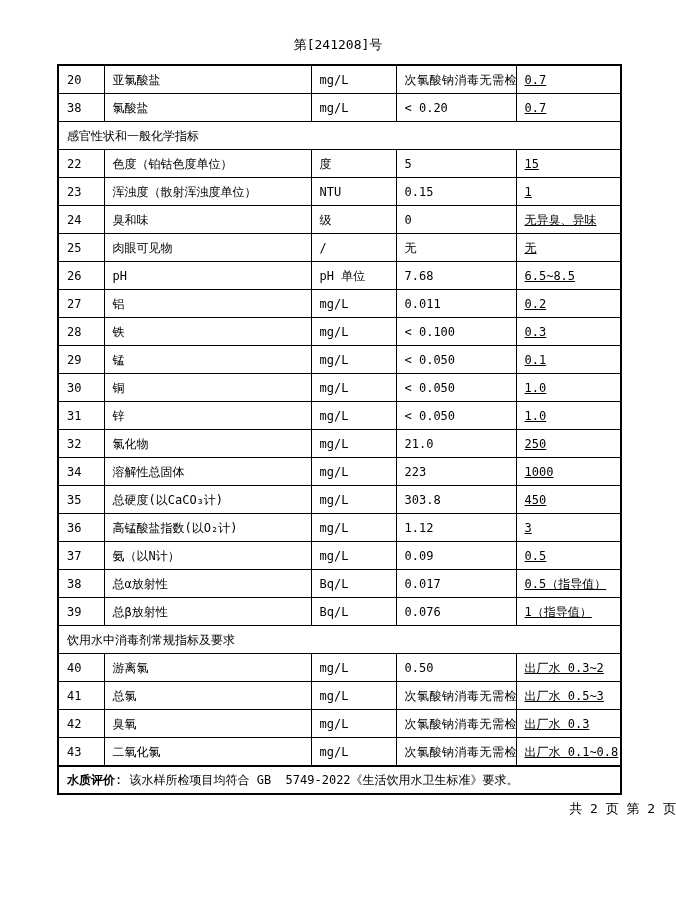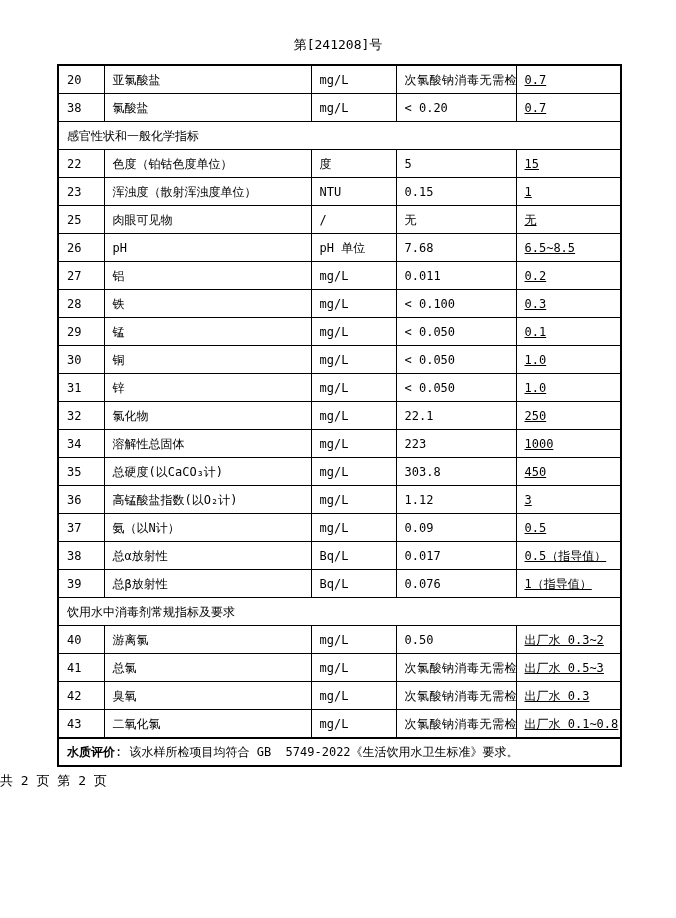--- a/index.html
+++ b/index.html
@@ -46,21 +46,21 @@
     letter-spacing: 0.5px;
     padding-left: 7px;
   }
   tr.eval-row td {
     border-top: 2px solid #000;
     height: 26px;
   }
   .eval-label { font-weight: bold; }
   .eval-text  { white-space: pre; }
   .page-footer {
-    text-align: left;
+    text-align: right;
     font-size: 13px;
     margin-top: 5px;
   }
 </style>
 </head>
 <body>
 
 <div class="doc-number">第[241208]号</div>
 
 <table class="report">
@@ -97,20 +97,27 @@
         <td class="limit-cell">15</td>
       </tr>
       <tr>
         <td>23</td>
         <td class="item-name-cell">浑浊度（散射浑浊度单位）</td>
         <td>NTU</td>
         <td>0.15</td>
         <td class="limit-cell">1</td>
       </tr>
       <tr>
+        <td>24</td>
+        <td class="item-name-cell">臭和味</td>
+        <td>级</td>
+        <td>0</td>
+        <td class="limit-cell">无异臭、异味</td>
+      </tr>
+      <tr>
         <td>25</td>
         <td class="item-name-cell">肉眼可见物</td>
         <td>/</td>
         <td>无</td>
         <td class="limit-cell">无</td>
       </tr>
       <tr>
         <td>26</td>
         <td class="item-name-cell">pH</td>
         <td>pH 单位</td>
@@ -149,21 +156,21 @@
         <td>31</td>
         <td class="item-name-cell">锌</td>
         <td>mg/L</td>
         <td>&lt; 0.050</td>
         <td class="limit-cell">1.0</td>
       </tr>
       <tr>
         <td>32</td>
         <td class="item-name-cell">氯化物</td>
         <td>mg/L</td>
-        <td>22.1</td>
+        <td>21.0</td>
         <td class="limit-cell">250</td>
       </tr>
       <tr>
         <td>34</td>
         <td class="item-name-cell">溶解性总固体</td>
         <td>mg/L</td>
         <td>223</td>
         <td class="limit-cell">1000</td>
       </tr>
       <tr>

